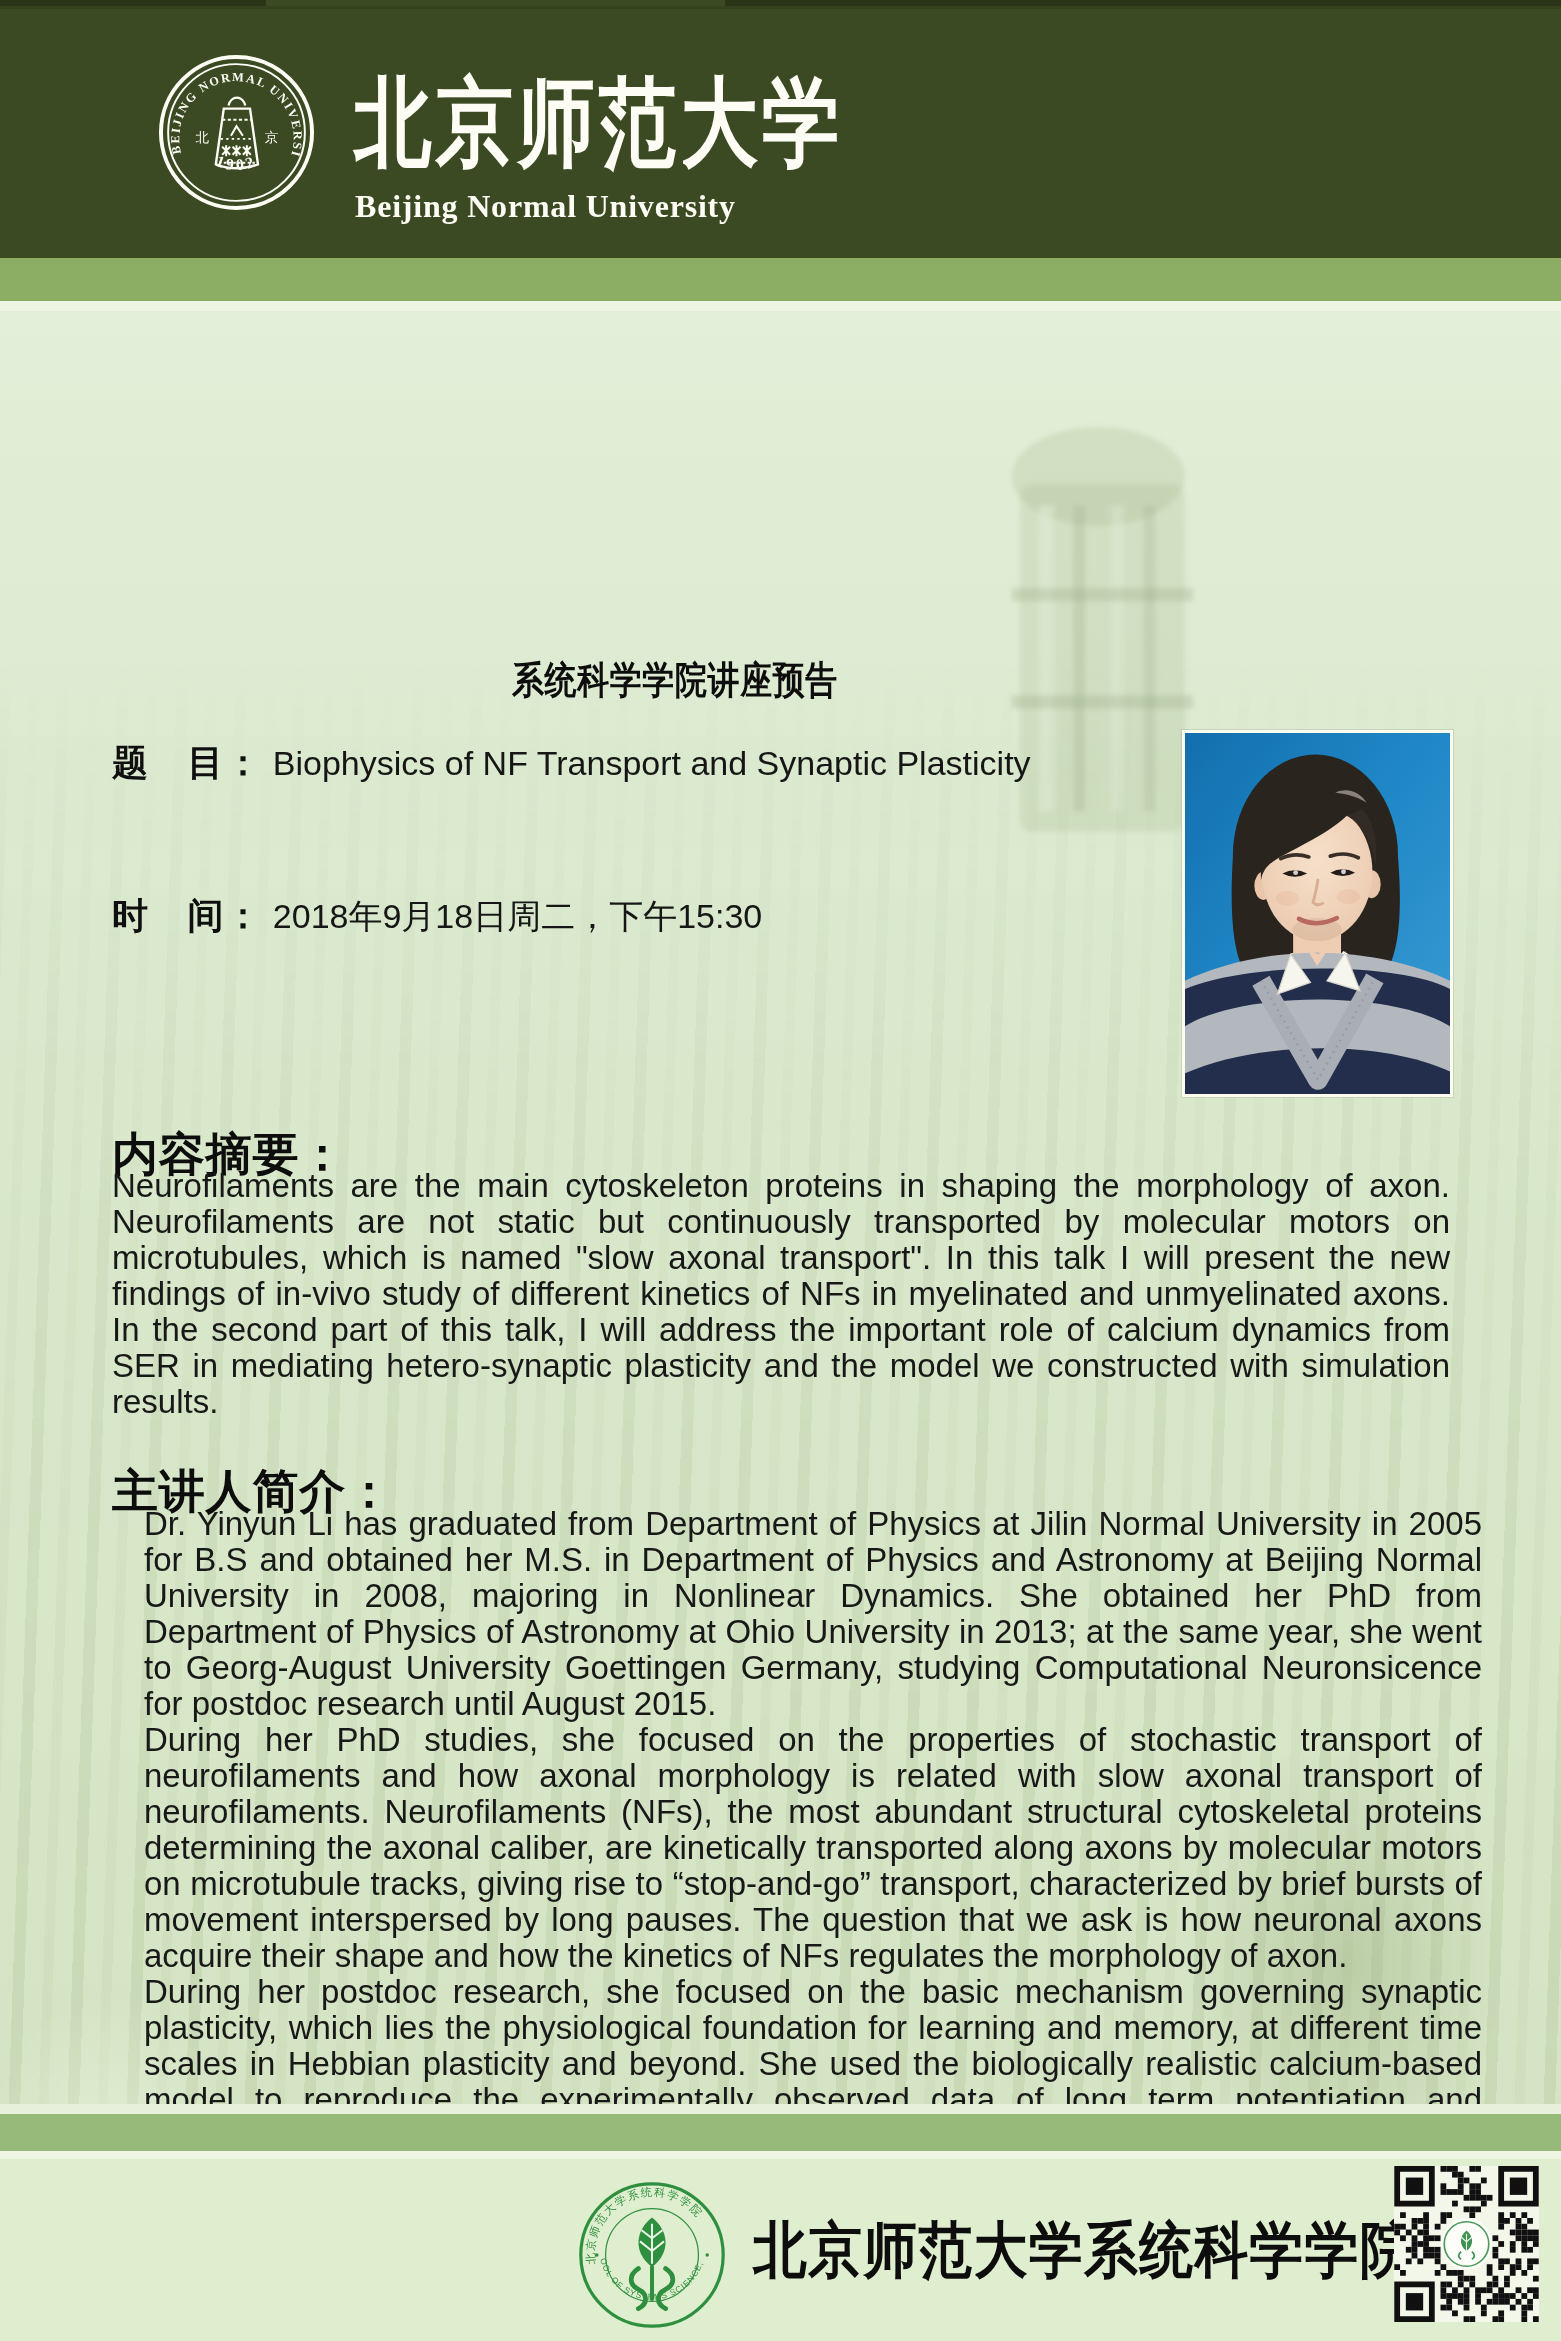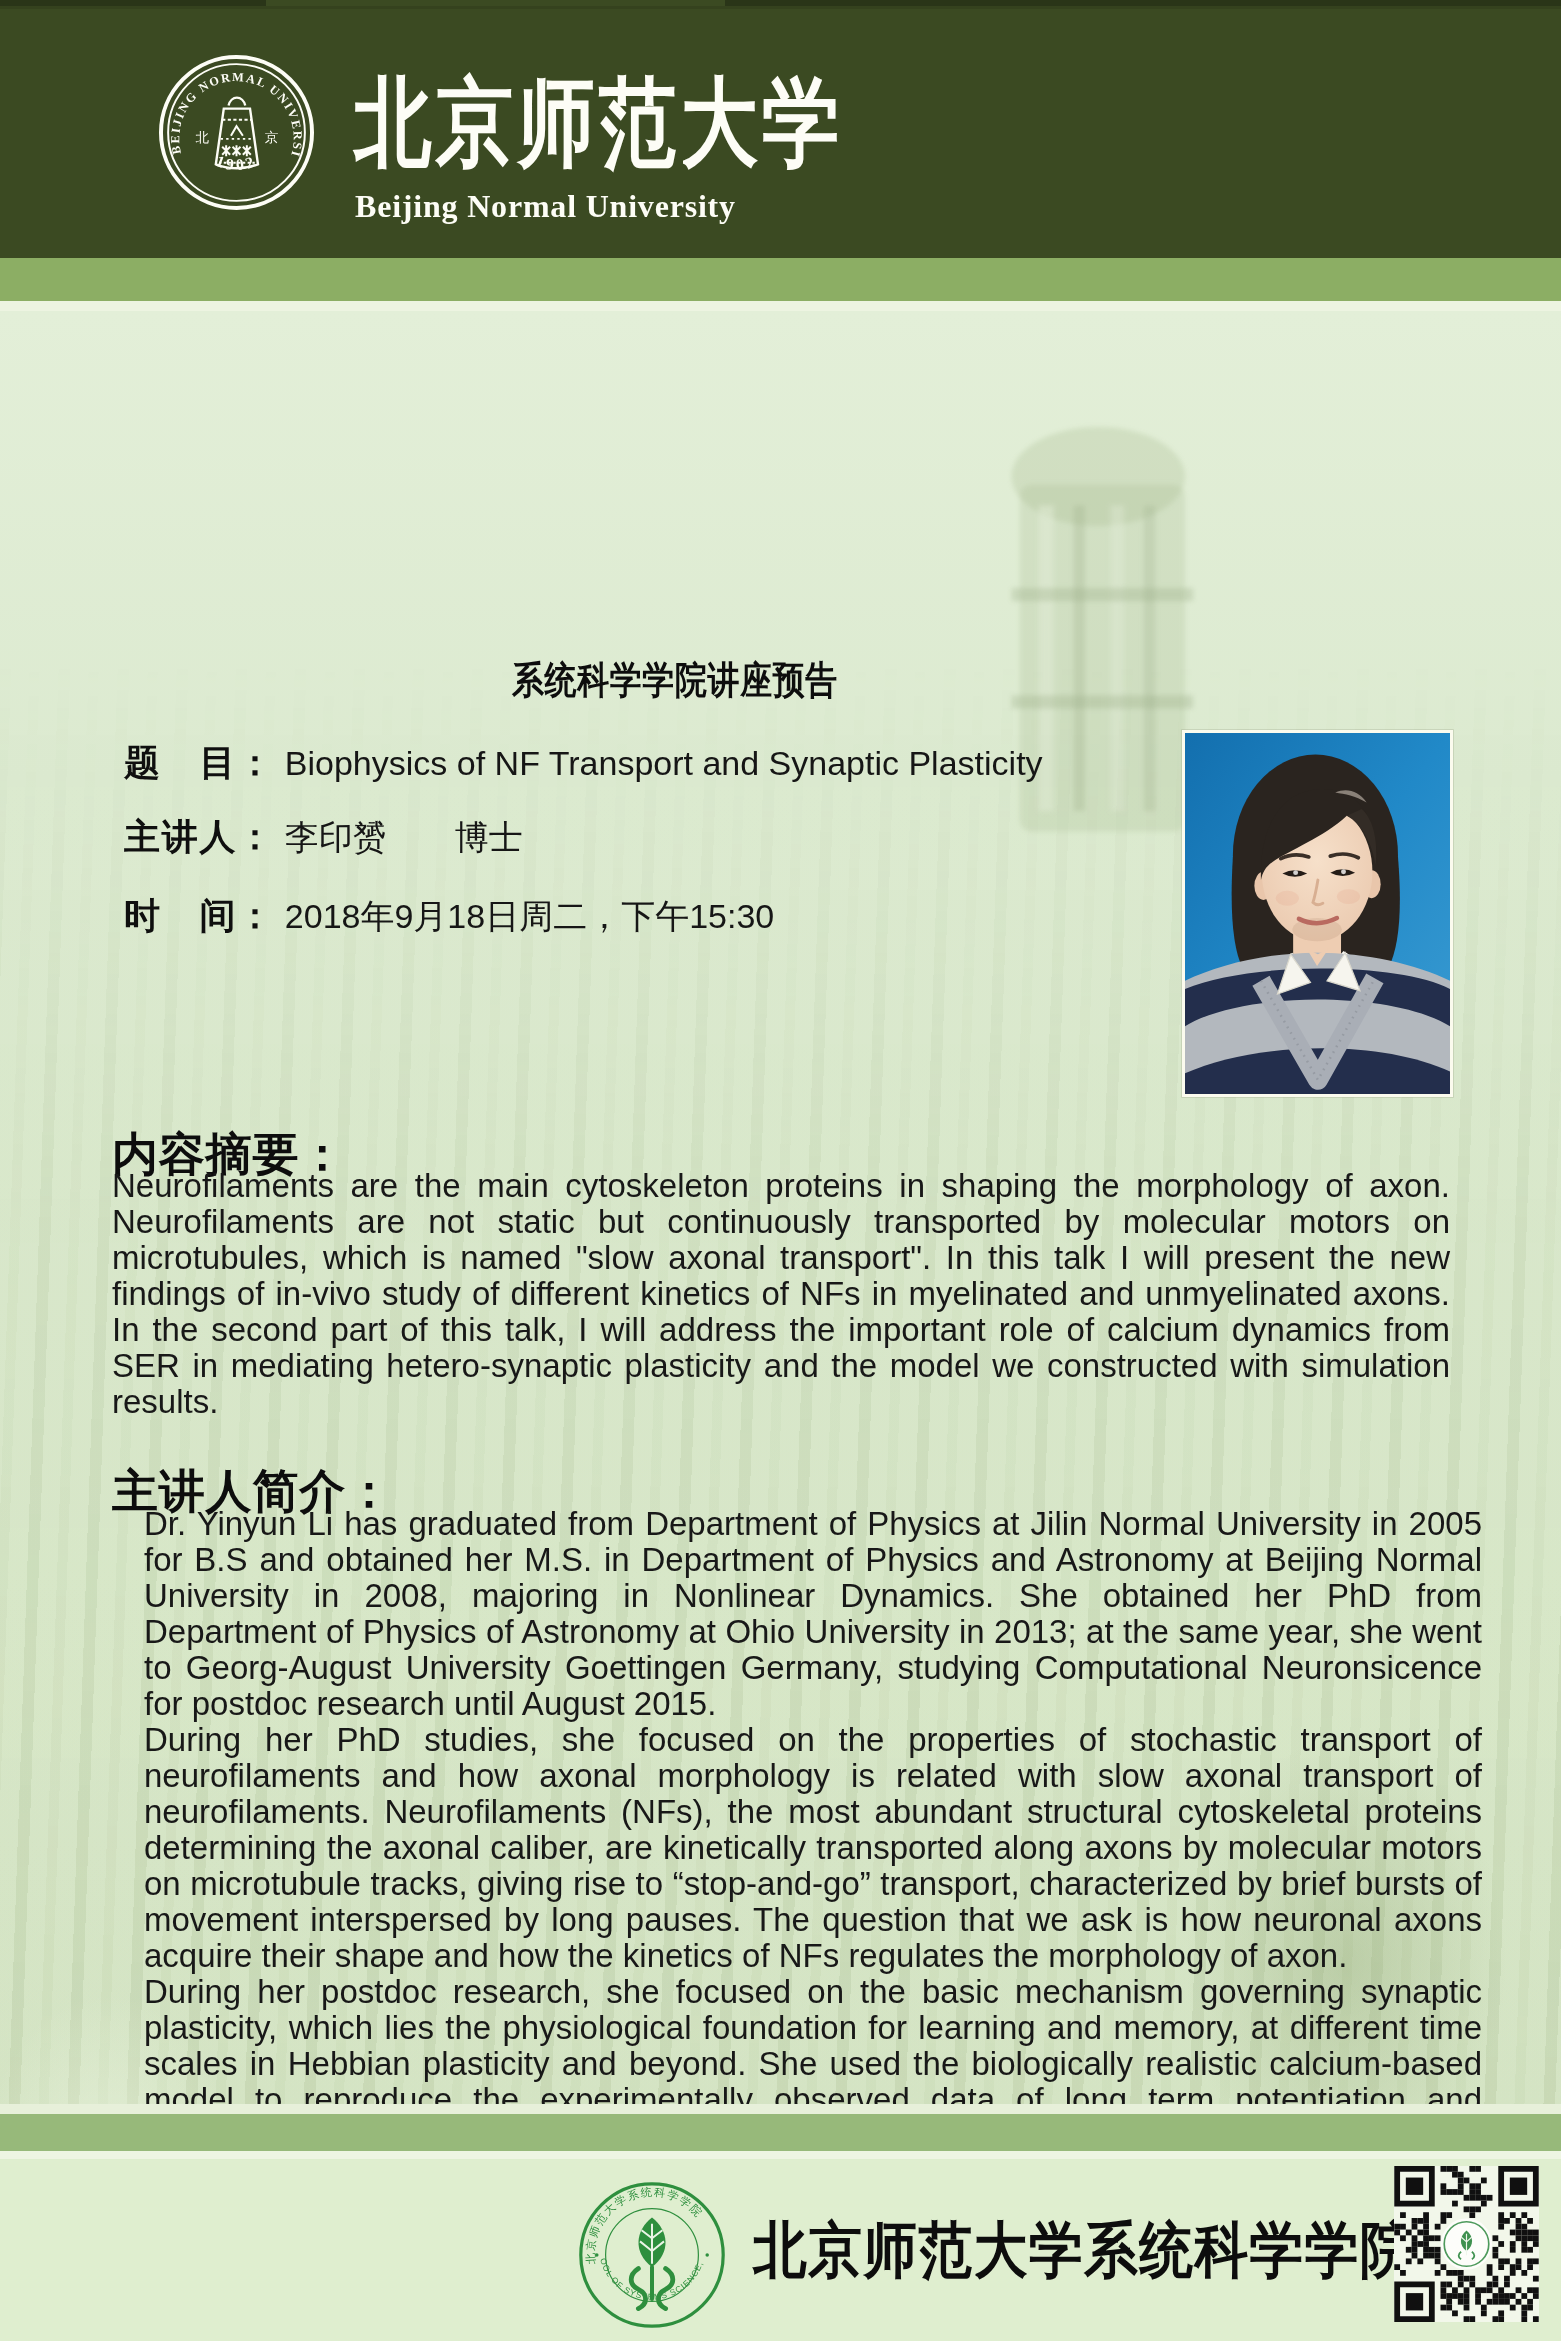--- a/index.html
+++ b/index.html
@@ -58,21 +58,21 @@
   }
   .wm-blob2{
     position:absolute;left:-66px;top:1619px;width:347px;height:512px;
     background:radial-gradient(closest-side, rgba(240,248,230,.55), rgba(240,248,230,0) 75%);
   }
   .page-title{
     position:absolute;left:512px;top:344px;
     font-size:38px;font-weight:bold;color:#0d0d0d;white-space:nowrap;
     transform:scaleX(.84);transform-origin:left top;letter-spacing:0.8px;
   }
-  .detail-row{position:absolute;left:124px;white-space:nowrap;}
+  .detail-row{position:absolute;left:112px;white-space:nowrap;}
   .detail-row .dlabel{font-size:36px;font-weight:bold;color:#0f0f0f;letter-spacing:1.7px;}
   .detail-row .dvalue{font-size:34px;color:#161616;margin-left:10px;}
   .row-1{top:428px;} .row-2{top:502px;} .row-3{top:581px;} .row-4{top:660px;} .row-5{top:739px;}
   .photo-frame{
     position:absolute;left:1182px;top:419px;width:265px;height:361px;
     border:3.3px solid #fbfbee;box-shadow:0 0 0 0.8px rgba(160,170,140,.4);
     background:#1b7fc0;
   }
   .sec-heading{
     position:absolute;left:112px;
@@ -162,23 +162,20 @@
       <rect x="95" y="360" width="220" height="16" fill="rgba(96,118,70,.30)"></rect>
     </svg>
     <div class="wm-streaks"></div>
     <div class="wm-blob1"></div>
     <div class="wm-blob2"></div>
 
     <div class="page-title">系统科学学院讲座预告</div>
 
     <div class="detail-row row-1">
       <span class="dlabel">题　目：</span><span class="dvalue">Biophysics of NF Transport and Synaptic Plasticity</span>
-    </div>
-    <div class="detail-row row-2">
-      <span class="dlabel">主讲人：</span><span class="dvalue">李印赟　　博士</span>
     </div>
     <div class="detail-row row-3">
       <span class="dlabel">时　间：</span><span class="dvalue">2018年9月18日周二，下午15:30</span>
     </div>
 
     <div class="photo-frame">
       <svg width="265" height="361" viewBox="0 0 321 437">
         <defs>
           <linearGradient id="bgBlue" x1="0" y1="0" x2="1" y2="1">
             <stop offset="0" stop-color="#136fae"></stop>

